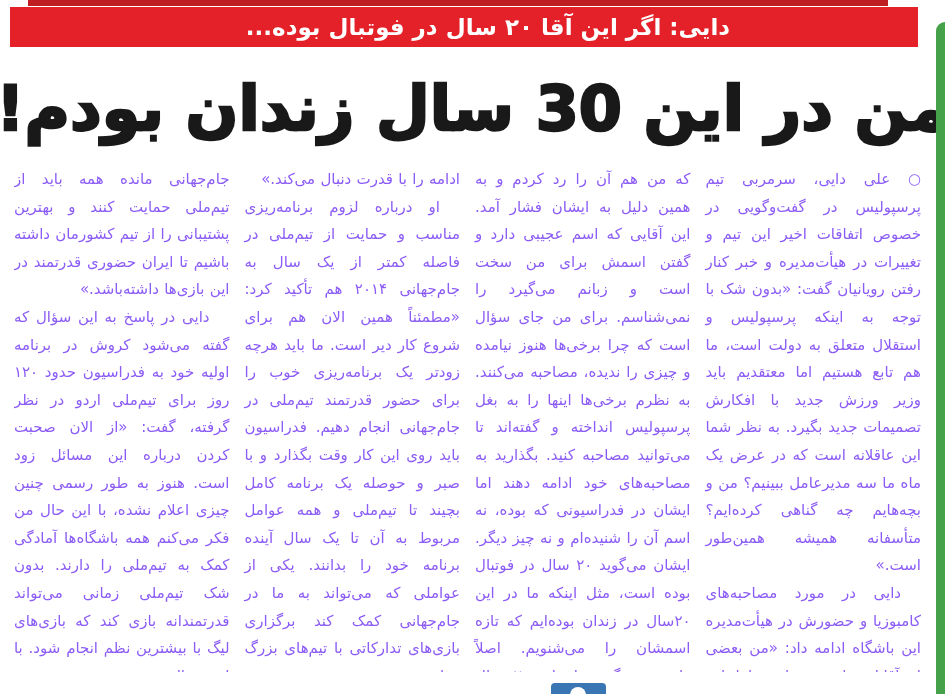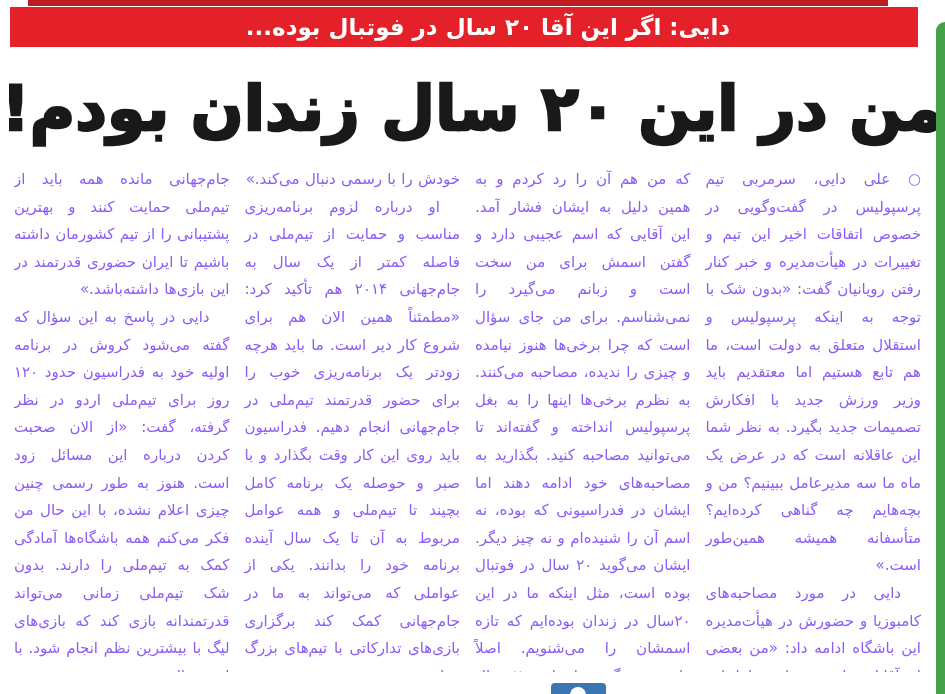--- a/index.html
+++ b/index.html
@@ -75,32 +75,32 @@
 <body>
 
 <div class="page">
 
   <div class="top-edge"></div>
 
   <div class="kicker">
     <span>دایی: اگر این آقا ۲۰ سال در فوتبال بوده...</span>
   </div>
 
-  <h1 class="headline">من در این ۲۰ سال زندان بودم!</h1>
+  <h1 class="headline">من در این 30 سال زندان بودم!</h1>
 
   <div class="columns">
     <div class="col">
       <p class="para">○ علی دایی، سرمربی تیم پرسپولیس در گفت‌وگویی در خصوص اتفاقات اخیر این تیم و تغییرات در هیأت‌مدیره و خبر کنار رفتن رویانیان گفت: «بدون شک با توجه به اینکه پرسپولیس و استقلال متعلق به دولت است، ما هم تابع هستیم اما معتقدیم باید وزیر ورزش جدید با افکارش تصمیمات جدید بگیرد. به نظر شما این عاقلانه است که در عرض یک ماه ما سه مدیرعامل ببینیم؟ من و بچه‌هایم چه گناهی کرده‌ایم؟ متأسفانه همیشه همین‌طور است.»</p>
       <p class="para indent">دایی در مورد مصاحبه‌های کامبوزیا و حضورش در هیأت‌مدیره این باشگاه ادامه داد: «من بعضی از آقایان را نمی‌شناسم اما این آقایی که هر دفعه مصاحبه می‌کند، دوست داشت با من لابی کند و از طریق دوستان مشترک دو، سه‌بار می‌خواست با من قرار ملاقات بگذارد</p>
     </div>
     <div class="col">
       <p class="para">که من هم آن را رد کردم و به همین دلیل به ایشان فشار آمد. این آقایی که اسم عجیبی دارد و گفتن اسمش برای من سخت است و زبانم می‌گیرد را نمی‌شناسم. برای من جای سؤال است که چرا برخی‌ها هنوز نیامده و چیزی را ندیده، مصاحبه می‌کنند. به نظرم برخی‌ها اینها را به بغل پرسپولیس انداخته و گفته‌اند تا می‌توانید مصاحبه کنید. بگذارید به مصاحبه‌های خود ادامه دهند اما ایشان در فدراسیونی که بوده، نه اسم آن را شنیده‌ام و نه چیز دیگر. ایشان می‌گوید ۲۰ سال در فوتبال بوده است، مثل اینکه ما در این ۲۰سال در زندان بوده‌ایم که تازه اسمشان را می‌شنویم. اصلاً راست می‌گوید، ایشان ۲۰ سال مدیر بوده‌اند و من در زندان. بگذارید تا یک ماه دیگر هرچه دوست دارند، بگویند اما خوشبختانه مهم این است که رویانیان مانده و کار</p>
     </div>
     <div class="col">
-      <p class="para">خودش را با رسمی دنبال می‌کند.»</p>
+      <p class="para">ادامه را با قدرت دنبال می‌کند.»</p>
       <p class="para indent">او درباره لزوم برنامه‌ریزی مناسب و حمایت از تیم‌ملی در فاصله کمتر از یک سال به جام‌جهانی ۲۰۱۴ هم تأکید کرد: «مطمئناً همین الان هم برای شروع کار دیر است. ما باید هرچه زودتر یک برنامه‌ریزی خوب را برای حضور قدرتمند تیم‌ملی در جام‌جهانی انجام دهیم. فدراسیون باید روی این کار وقت بگذارد و با صبر و حوصله یک برنامه کامل بچیند تا تیم‌ملی و همه عوامل مربوط به آن تا یک سال آینده برنامه خود را بدانند. یکی از عواملی که می‌تواند به ما در جام‌جهانی کمک کند برگزاری بازی‌های تدارکاتی با تیم‌های بزرگ دنیاست.</p>
 
     </div>
     <div class="col">
       <p class="para">جام‌جهانی مانده همه باید از تیم‌ملی حمایت کنند و بهترین پشتیبانی را از تیم کشورمان داشته باشیم تا ایران حضوری قدرتمند در این بازی‌ها داشته‌باشد.»</p>
       <p class="para indent">دایی در پاسخ به این سؤال که گفته می‌شود کروش در برنامه اولیه خود به فدراسیون حدود ۱۲۰ روز برای تیم‌ملی اردو در نظر گرفته، گفت: «از الان صحبت کردن درباره این مسائل زود است. هنوز به طور رسمی چنین چیزی اعلام نشده، با این حال من فکر می‌کنم همه باشگاه‌ها آمادگی کمک به تیم‌ملی را دارند. بدون شک تیم‌ملی زمانی می‌تواند قدرتمندانه بازی کند که بازی‌های لیگ با بیشترین نظم انجام شود. با این حال هنوز چیزی مشخص نیست و امیدوارم که فدراسیون فوتبال هم برای باشگاه‌ها و هم برای تیم‌ملی بهترین برنامه را در نظر بگیرد.»</p>
     </div>
   </div>
 
   <div class="green-strip"></div>

